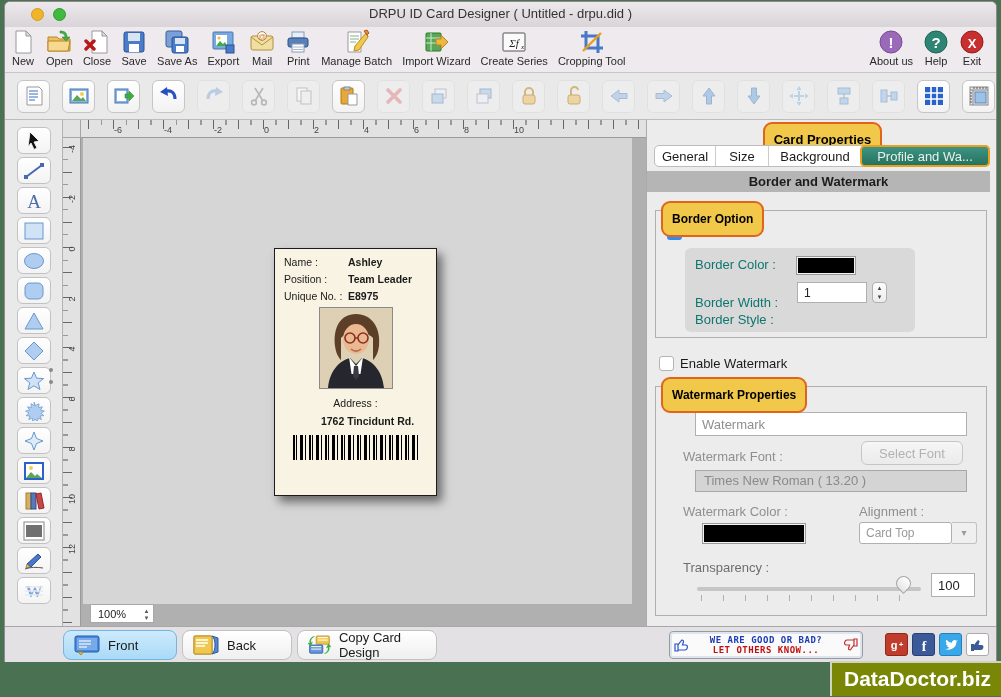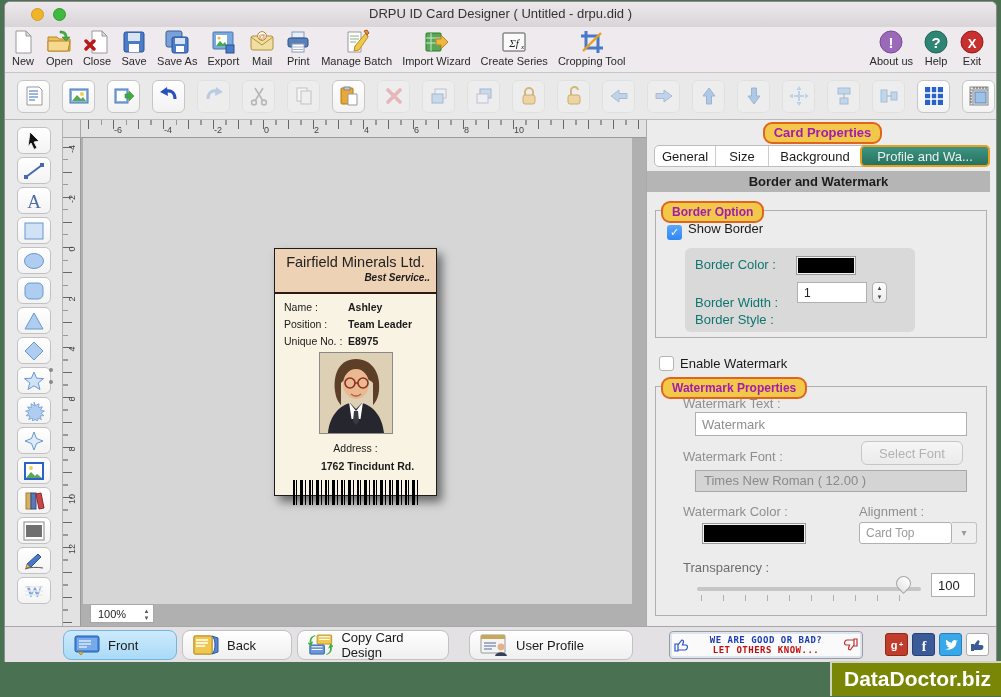--- a/index.html
+++ b/index.html
@@ -60,21 +60,21 @@
   .card-addr .v{font-weight:bold;margin-top:6px;padding-left:24px;}
   .barcode{width:126px;height:25px;margin:8px auto 0 auto;background:
     repeating-linear-gradient(90deg,#000 0 2px,transparent 2px 3px,#000 3px 4px,transparent 4px 7px,#000 7px 10px,transparent 10px 12px,#000 12px 13px,transparent 13px 16px);}
 
   .zoomctl{position:absolute;left:9px;bottom:3px;width:64px;height:19px;background:#fff;border:1px solid #a8a8a8;font-size:11px;color:#222;display:flex;align-items:center;box-sizing:border-box;}
   .zoomctl .zv{flex:1;padding-left:7px;}
   .zoomctl .st{width:13px;font-size:7px;line-height:7px;color:#555;text-align:center;}
 
   
   .props{position:absolute;left:641px;top:0;width:352px;height:506px;background:#ececec;border-left:1px solid #aaa;box-sizing:border-box;}
-  .pill{display:inline-block;background:#f2c84b;border:2px solid #e0641c;border-radius:9px;padding:1px 9px;font-weight:bold;font-size:13px;color:#a21caf;line-height:16px;}
+  .pill{display:inline-block;background:#f2c84b;border:2px solid #e0641c;border-radius:9px;padding:8px 9px;font-weight:bold;font-size:13px;color:#000000;line-height:16px;}
   .props-title{position:absolute;left:0;right:0;top:2px;text-align:center;}
   .tabs{position:absolute;left:7px;top:25px;width:336px;height:22px;background:#fff;border:1px solid #bdbdbd;border-radius:5px;display:flex;box-sizing:border-box;}
   .tab{font-size:13px;color:#1a1a1a;display:flex;align-items:center;justify-content:center;border-right:1px solid #cccccc;}
   .tab.t0{width:60px;}.tab.t1{width:52px;}.tab.t2{width:92px;border-right:none;}
   .tab.active{flex:1;background:linear-gradient(#3d9483,#26725f);color:#e8f1ed;border:2px solid #e8a11e;border-radius:5px;margin:-1px;}
   .band{position:absolute;left:0;right:8px;top:51px;height:21px;background:#b5b5b5;text-align:center;font-weight:bold;font-size:13px;color:#1c1c1c;line-height:21px;}
   .groupbox{position:absolute;border:1px solid #b0b0b0;background:#ececec;}
   .gb-border{left:8px;width:330px;top:90px;height:126px;}
   .gb-wm{left:8px;width:330px;top:266px;height:228px;}
   .glabel{position:absolute;z-index:2;}
@@ -515,24 +515,20 @@
         <span class="vlab" style="top:206px">4</span>
         <span class="vlab" style="top:256px">6</span>
         <span class="vlab" style="top:306px">8</span>
         <span class="vlab" style="top:356px">10</span>
         <span class="vlab" style="top:406px">12</span>
       </div>
       <div class="area">
         <div class="page"></div>
 
         <div class="card">
-          <div class="card-head">
-            <div class="card-company">Fairfield Minerals Ltd.</div>
-            <div class="card-tagline">Best Service..</div>
-          </div>
           <div class="card-fields">
             <div class="cf">
                   <span class="l">Name :</span>
                   <span class="v">Ashley</span>
                 </div>
             <div class="cf">
                   <span class="l">Position :</span>
                   <span class="v">Team Leader</span>
                 </div>
             <div class="cf">
@@ -602,21 +598,21 @@
       </div>
 
       <div class="groupbox gb-wm"></div>
       <div class="glabel gl-wm">
         <span class="pill" style="font-size:12px">Watermark Properties</span>
       </div>
       <span class="plabel dis" style="left:36px;top:276px;">Watermark Text :</span>
       <input class="field dis" style="left: 48px; top: 292px; width: 272px; height: 24px; font-size: 13px; color: rgb(154, 154, 154);" value="Watermark">
       <span class="plabel dis" style="left:36px;top:329px;">Watermark Font :</span>
       <button class="btn-selectfont">Select Font</button>
-      <div class="fontfield">Times New Roman ( 12.00 )</div>
+      <div class="fontfield">Times New Roman ( 13.20 )</div>
       <span class="plabel dis" style="left:36px;top:384px;">Watermark Color :</span>
       <div class="swatch" style="left:56px;top:404px;width:100px;height:17px;"></div>
       <span class="plabel dis" style="left:212px;top:384px;">Alignment :</span>
       <div class="dropdown gray" style="left:212px;top:402px;width:118px;">
         <span class="dd-val">Card Top</span>
         <span class="dd-btn">▾</span>
       </div>
       <span class="plabel" style="left:36px;top:440px;color:#6e6e6e;">Transparency :</span>
       <div class="slider-track"></div>
       <div class="slider-ticks"></div>
@@ -637,40 +633,30 @@
     </div>
     <div class="bb-btn" style="left:177px;width:110px;">
       <svg width="26" height="22" viewBox="0 0 26 22">
             <rect x="1" y="2" width="18" height="18" rx="1" fill="#f0c followers850" stroke="#b8902a"></rect>
             <rect x="1" y="2" width="18" height="18" rx="1" fill="#f0c850" stroke="#b8902a"></rect>
             <path d="M3 6h12M3 9h12M3 12h9" stroke="#fff" stroke-width="1.6"></path>
             <path d="M19 2c4 3 4 15 0 18l6-2V4z" fill="#5888c8" stroke="#2a5aa8"></path>
           </svg>
       <span>Back</span>
     </div>
-    <div class="bb-btn" style="left:292px;width:152px;">
+    <div class="bb-btn" style="left:292px;width:140px;">
       <svg width="28" height="24" viewBox="0 0 28 24">
             <rect x="10" y="1" width="16" height="10" rx="1" fill="#f0c850" stroke="#b8902a"></rect>
             <rect x="2" y="12" width="16" height="10" rx="1" fill="#6898d8" stroke="#2a5aa8"></rect>
             <path d="M12 3h12M12 6h12M4 14h12M4 17h12" stroke="#fff" stroke-width="1.2"></path>
             <path d="M8 1C3 2 1 6 2 10l-3-1 4 5 3-6-2 1C3 6 5 3 8 2z" fill="#3fae3f"></path>
             <path d="M20 23c5-1 7-5 6-9l3 1-4-5-3 6 2-1c1 3-1 6-4 7z" fill="#3fae3f"></path>
           </svg>
       <span>Copy Card Design</span>
     </div>
-    <div class="bb-btn" style="left:464px;width:164px;">
-      <svg width="28" height="22" viewBox="0 0 28 22">
-            <rect x="1" y="1" width="24" height="18" rx="1" fill="#f4f4f4" stroke="#999"></rect>
-            <rect x="1" y="1" width="24" height="4" fill="#c8a858"></rect>
-            <path d="M4 9h12M4 12h12M4 15h8" stroke="#8898b8" stroke-width="1.4"></path>
-            <circle cx="21" cy="13" r="3.4" fill="#e8b088"></circle>
-            <path d="M15 22c1-5 11-5 12 0z" fill="#384058"></path>
-          </svg>
-      <span>User Profile</span>
-    </div>
     <div class="badge">
       <svg width="16" height="16" viewBox="0 0 16 16" style="margin-left:4px">
             <path d="M1 7h3v7H1zM4 13h7c2.5 0 3.5-5 .8-5H8.5l1-3.2C9.8 3.2 7.8 2.4 7 4L4 8z" fill="none" stroke="#2a52c8" stroke-width="1.2"></path>
           </svg>
       <span class="txt">
         <span class="l1">WE ARE GOOD OR BAD?</span><br>
         <span class="l2">LET OTHERS KNOW...</span>
       </span>
       <svg width="16" height="16" viewBox="0 0 16 16" style="margin-right:4px;transform:rotate(180deg)">
             <path d="M1 7h3v7H1zM4 13h7c2.5 0 3.5-5 .8-5H8.5l1-3.2C9.8 3.2 7.8 2.4 7 4L4 8z" fill="none" stroke="#c03030" stroke-width="1.2"></path>

